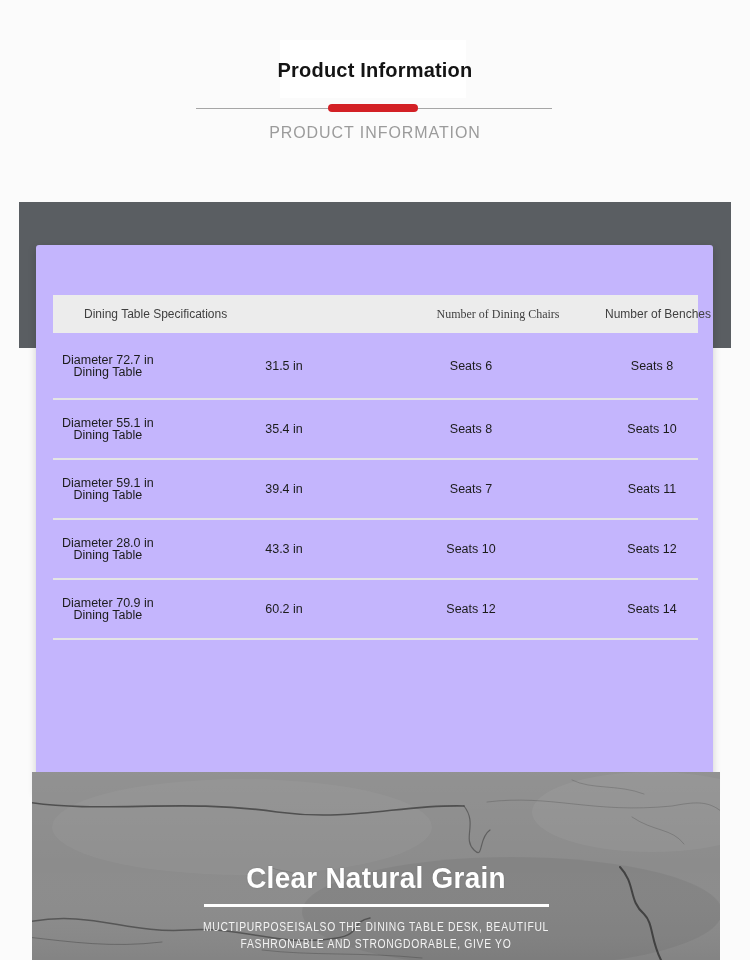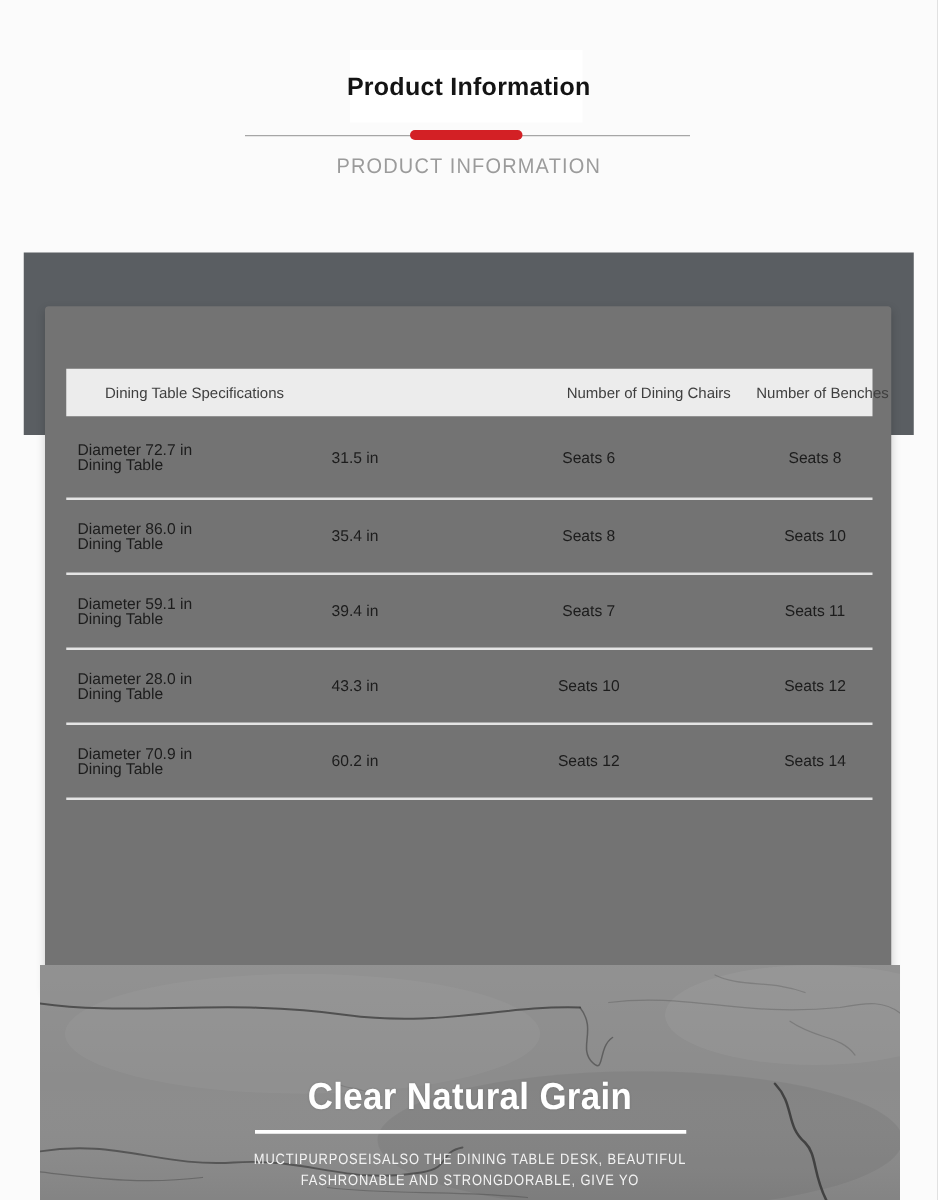--- a/index.html
+++ b/index.html
@@ -30,31 +30,32 @@
     text-align:center;font-size:17px;color:#9b9b9b;letter-spacing:1px;
     transform:scaleX(.94);transform-origin:center;line-height:20px;
   }
   
   .band{
     position:absolute;left:19px;top:202px;width:712px;height:146px;
     background:var(--band-gray,#5a5e62);
   }
   .card{
     position:absolute;left:36px;top:245px;width:677px;height:547px;
-    background:#737373;border-radius:3px;
+    background:#c4b5fd;border-radius:3px;
     box-shadow:0 3px 8px rgba(0,0,0,.18);
+    text-align:center;
   }
   .thead{
     position:absolute;left:17px;top:50px;width:645px;height:38px;
     background:#ececec;font-size:12px;color:#3f3f3f;
   }
   .thead .h{position:absolute;top:50%;transform:translateY(-50%);white-space:nowrap;}
   .h-spec{left:31px;}
   .h-size{left:160px;white-space:normal!important;line-height:13px;width:150px;}
-  .h-chairs{left:466px;transform:translate(-50%,-50%)!important;}
+  .h-chairs{left:445px;transform:translate(-50%,-50%)!important;font-family:Liberation Serif, serif;}
   .h-benches{left:605px;transform:translate(-50%,-50%)!important;}
   .tbody{position:absolute;left:17px;top:88px;width:645px;}
   .trow{position:relative;height:58px;border-bottom:2px solid #e4e4e4;}
   .trow.first{height:65px;}
   .c{position:absolute;top:50%;font-size:12.5px;color:#1c1c1c;white-space:nowrap;}
   .c1{left:9px;transform:translateY(-50%);line-height:12px;}
   .c2{left:231px;transform:translate(-50%,-50%);}
   .c3{left:403px;transform:translate(-50%,-50%);margin-left:15px;}
   .c4{left:599px;transform:translate(-50%,-50%);}
   
@@ -105,21 +106,21 @@
           <div>Diameter 72.7 in</div>
           <div>Dining Table</div>
         </div>
         <div class="c c2">31.5 in</div>
         <div class="c c3">Seats 6</div>
         <div class="c c4">Seats 8</div>
       </div>
 
       <div class="trow">
         <div class="c c1">
-          <div>Diameter 86.0 in</div>
+          <div>Diameter 55.1 in</div>
           <div>Dining Table</div>
         </div>
         <div class="c c2">35.4 in</div>
         <div class="c c3">Seats 8</div>
         <div class="c c4">Seats 10</div>
       </div>
 
       <div class="trow">
         <div class="c c1">
           <div>Diameter 59.1 in</div>

